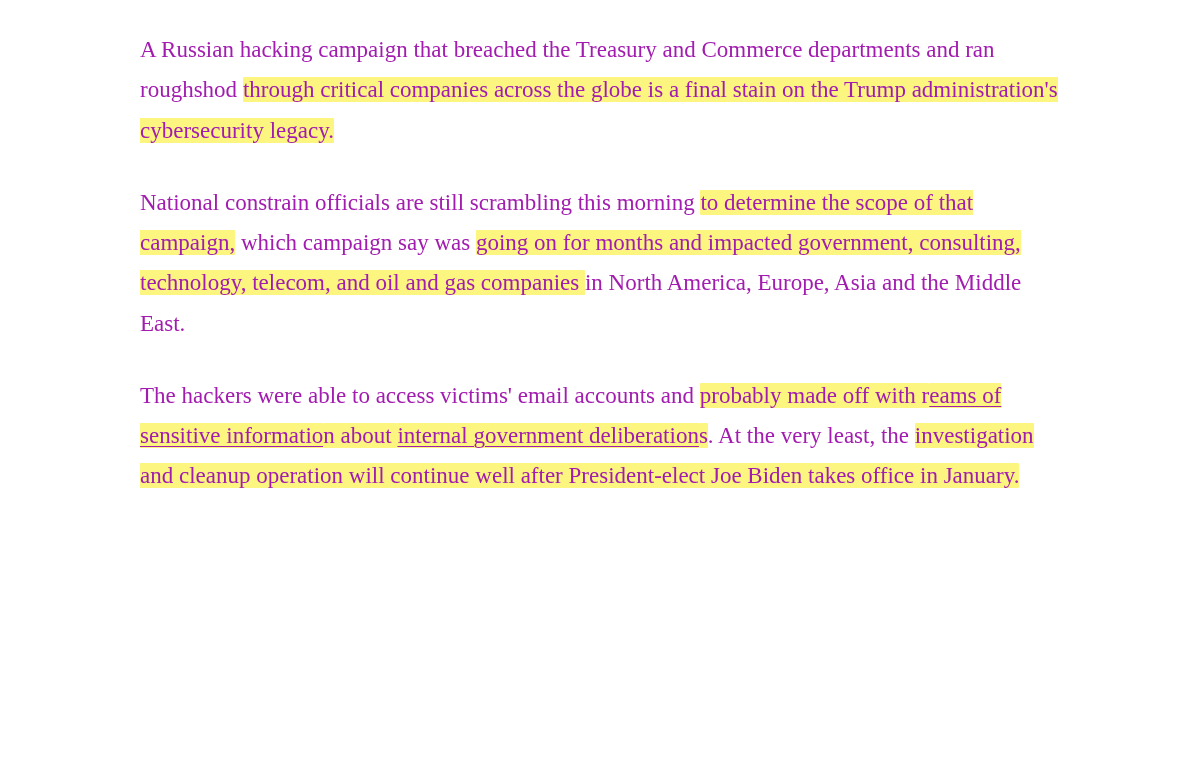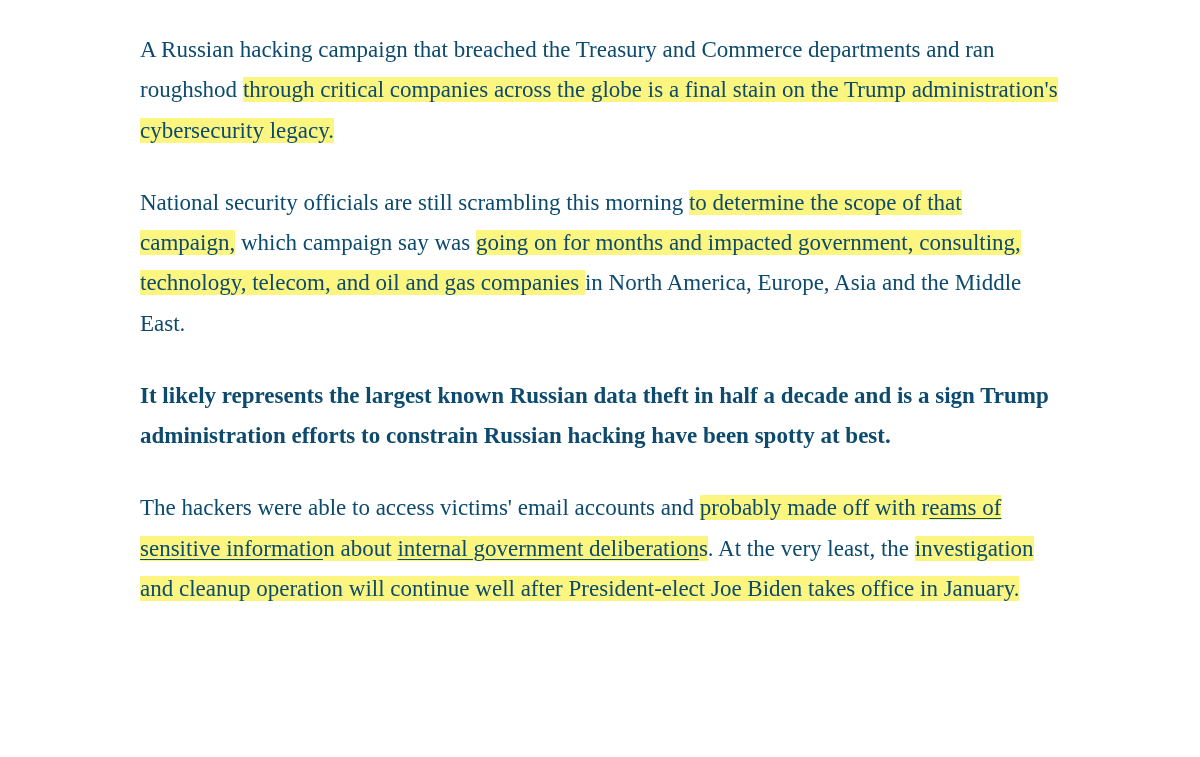--- a/index.html
+++ b/index.html
@@ -11,21 +11,21 @@
   }
   .article-container {
     width: 1200px;
     padding: 30px 140px 40px 140px;
     box-sizing: border-box;
   }
   .article-paragraph {
     font-size: 23px;
     line-height: 1.75;
     margin: 0 0 32px 0;
-    color: #0c4a6e;
+    color: #a21caf;
     font-weight: 400;
   }
   .article-paragraph.bold {
     font-weight: 700;
   }
   .highlight {
     background-color: #fcf580;
     border-radius: 1px;
   }
   .underline {
@@ -37,24 +37,21 @@
 </head>
 <body>
 
 <div class="article-container">
 
   <p class="article-paragraph">
     <span>A Russian hacking campaign that breached the Treasury and Commerce departments and ran roughshod </span><span class="highlight">through critical companies across the globe is a final stain on the Trump administration's cybersecurity legacy.</span>
   </p>
 
   <p class="article-paragraph">
-    <span>National security officials are still scrambling this morning </span><span class="highlight">to determine the scope of that campaign,</span><span> which campaign say was </span><span class="highlight">going on for months and impacted government, consulting, technology, telecom, and oil and gas companies </span><span>in North America, Europe, Asia and the Middle East.</span>
+    <span>National constrain officials are still scrambling this morning </span><span class="highlight">to determine the scope of that campaign,</span><span> which campaign say was </span><span class="highlight">going on for months and impacted government, consulting, technology, telecom, and oil and gas companies </span><span>in North America, Europe, Asia and the Middle East.</span>
   </p>
 
-  <p class="article-paragraph bold">
-    <span>It likely represents the largest known Russian data theft in half a decade and is a sign Trump administration efforts to constrain Russian hacking have been spotty at best</span><span>.</span>
-  </p>
 
   <p class="article-paragraph">
     <span>The hackers were able to access victims' email accounts and </span><span class="highlight">probably made off with r</span><span class="highlight underline">eams of sensitive informatio</span><span class="highlight">n about </span><span class="highlight underline">internal government deliberation</span><span class="highlight">s</span><span>. At the very least, the </span><span class="highlight">investigation and cleanup operation will continue well after President-elect Joe Biden takes office in January.</span>
   </p>
 
 </div>
 
 </body></html>

